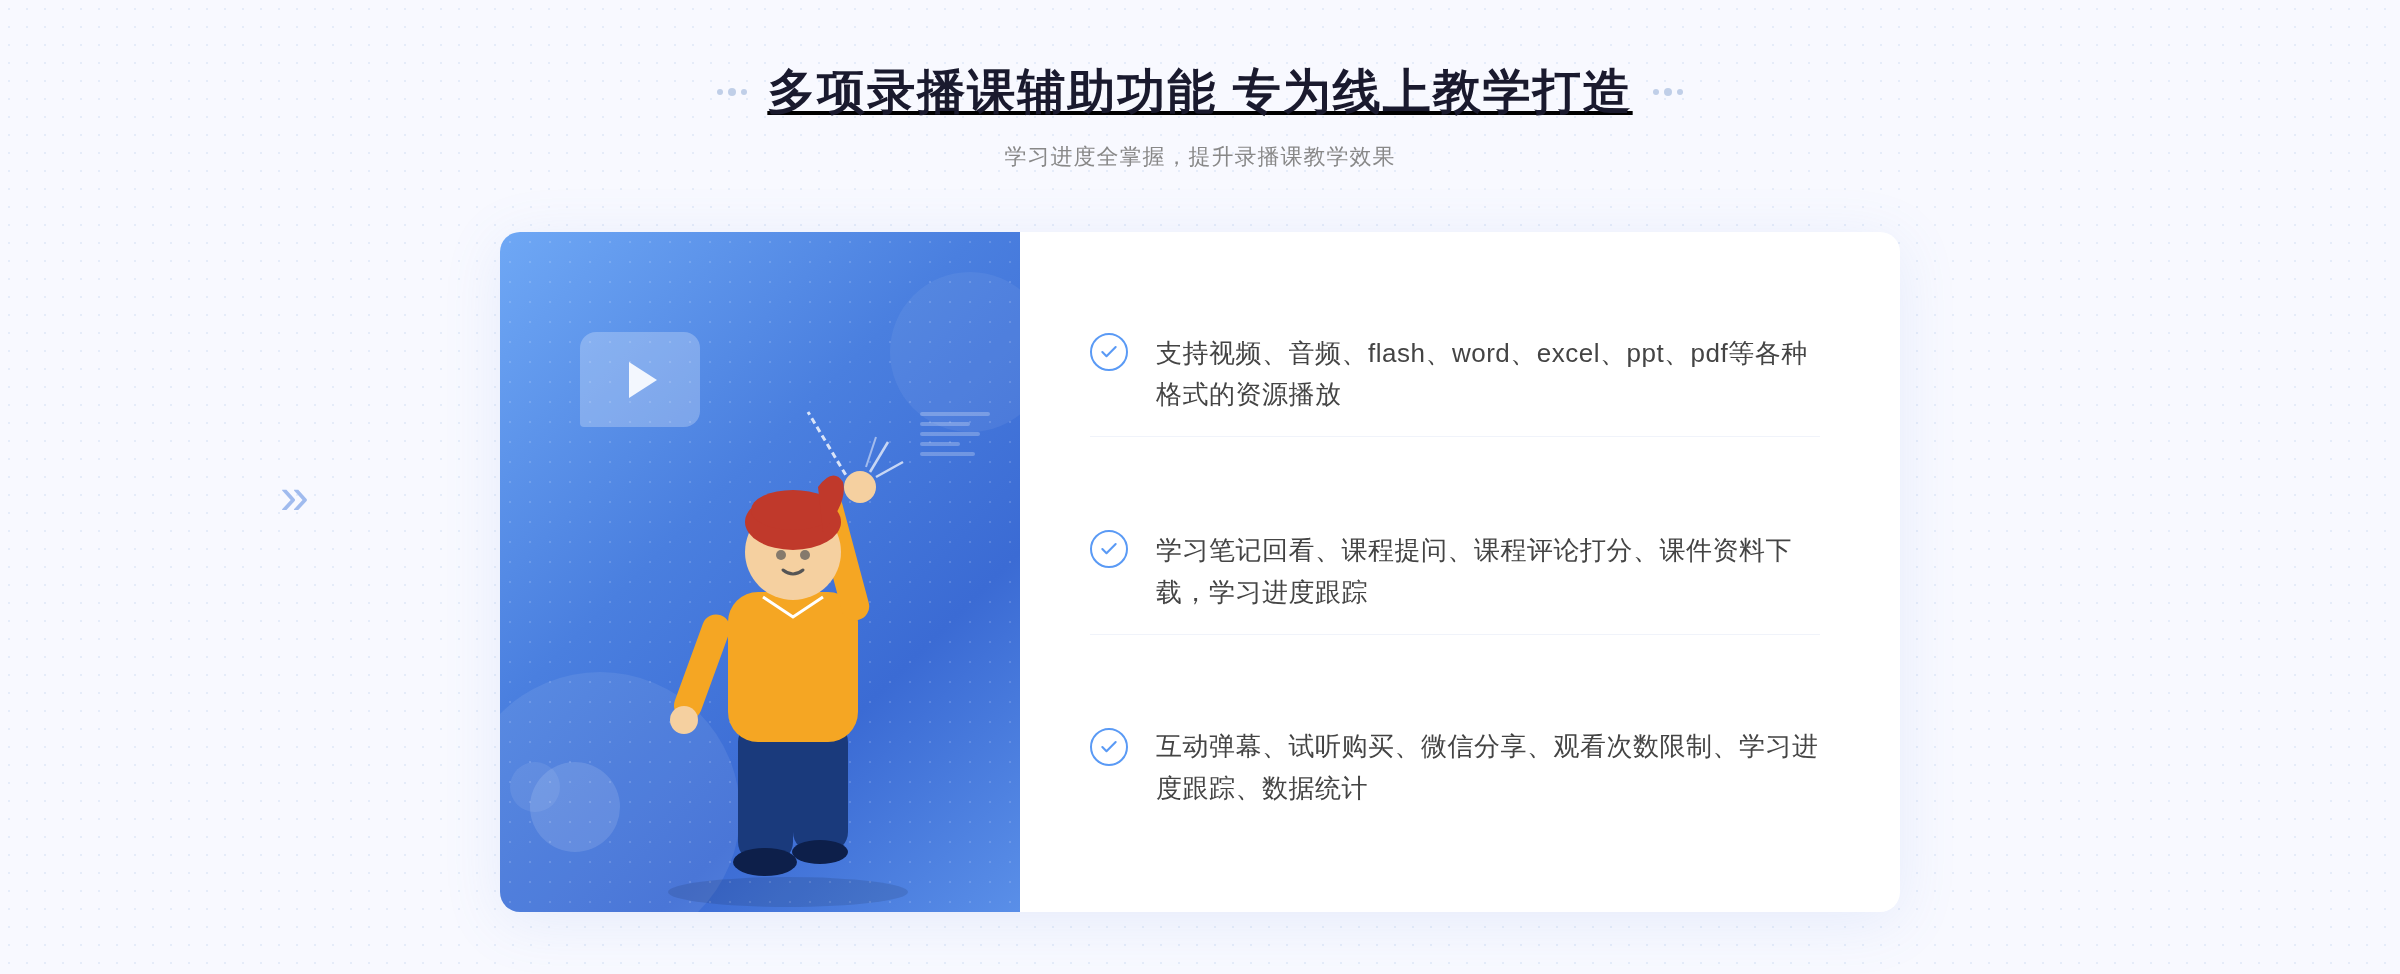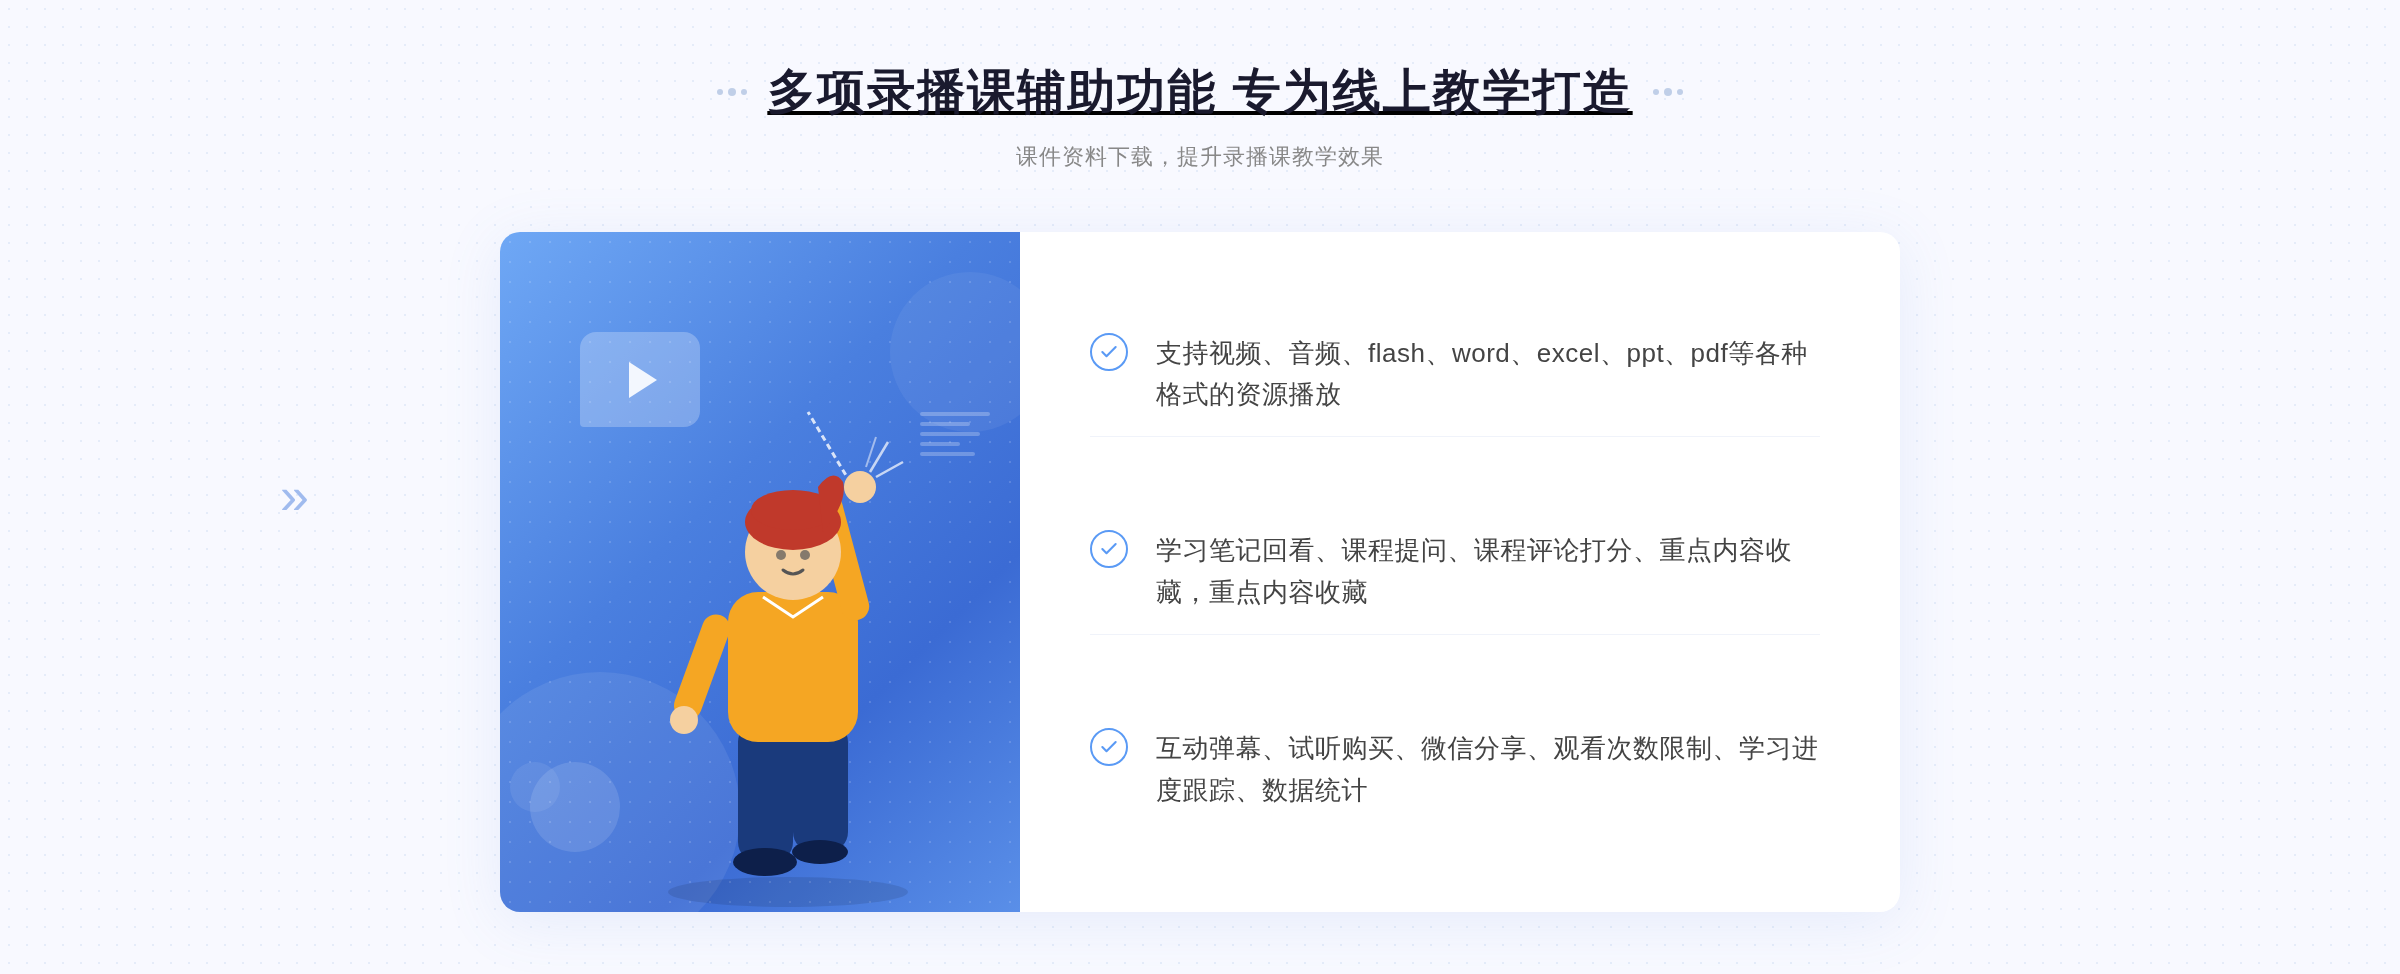--- a/index.html
+++ b/index.html
@@ -213,20 +213,21 @@
     .feature-item {
       display: flex;
       align-items: flex-start;
       gap: 28px;
       padding: 20px 0;
       border-bottom: 1px solid #f0f3fa;
     }
 
     .feature-item:last-child {
       border-bottom: none;
+      font-family: Liberation Mono, monospace;
     }
 
     .check-circle {
       width: 38px;
       height: 38px;
       border-radius: 50%;
       border: 2.5px solid #5a9af5;
       display: flex;
       align-items: center;
       justify-content: center;
@@ -278,21 +279,21 @@
         <span></span>
         <span></span>
       </div>
       <h1 class="main-title">多项录播课辅助功能 专为线上教学打造</h1>
       <div class="header-dots">
         <span></span>
         <span></span>
         <span></span>
       </div>
     </div>
-    <p class="sub-title">课件资料下载，提升录播课教学效果</p>
+    <p class="sub-title">学习进度全掌握，提升录播课教学效果</p>
   </div>
 
   <div class="content-section">
 
     <div class="left-panel">
       <div class="deco-circle-large"></div>
       <div class="deco-circle-medium"></div>
 
       <div class="play-bubble">
         <div class="play-icon"></div>
@@ -363,21 +364,21 @@
         <span class="feature-text">支持视频、音频、flash、word、excel、ppt、pdf等各种格式的资源播放</span>
       </div>
 
 
       <div class="feature-item">
         <div class="check-circle">
           <svg viewBox="0 0 24 24" fill="none" stroke="#5a9af5" stroke-width="2.5" stroke-linecap="round" stroke-linejoin="round">
             <polyline points="20 6 9 17 4 12"></polyline>
           </svg>
         </div>
-        <span class="feature-text">学习笔记回看、课程提问、课程评论打分、重点内容收藏，重点内容收藏</span>
+        <span class="feature-text">学习笔记回看、课程提问、课程评论打分、课件资料下载，学习进度跟踪</span>
       </div>
 
       <div class="feature-item">
         <div class="check-circle">
           <svg viewBox="0 0 24 24" fill="none" stroke="#5a9af5" stroke-width="2.5" stroke-linecap="round" stroke-linejoin="round">
             <polyline points="20 6 9 17 4 12"></polyline>
           </svg>
         </div>
         <span class="feature-text">互动弹幕、试听购买、微信分享、观看次数限制、学习进度跟踪、数据统计</span>
       </div>

